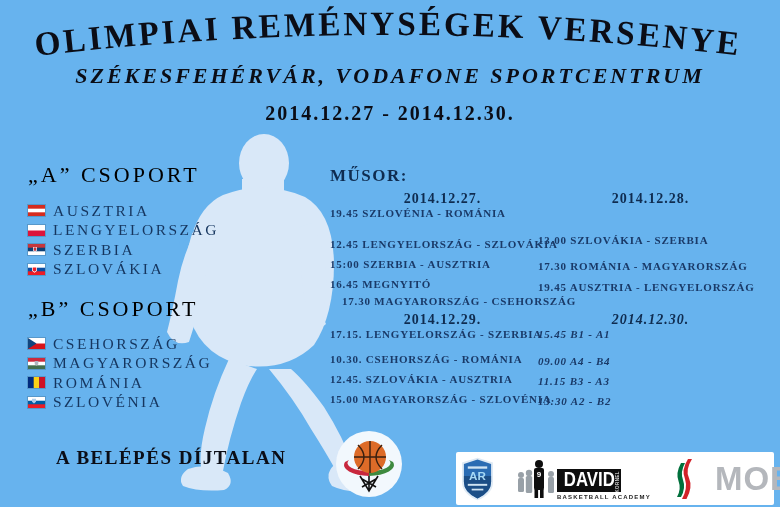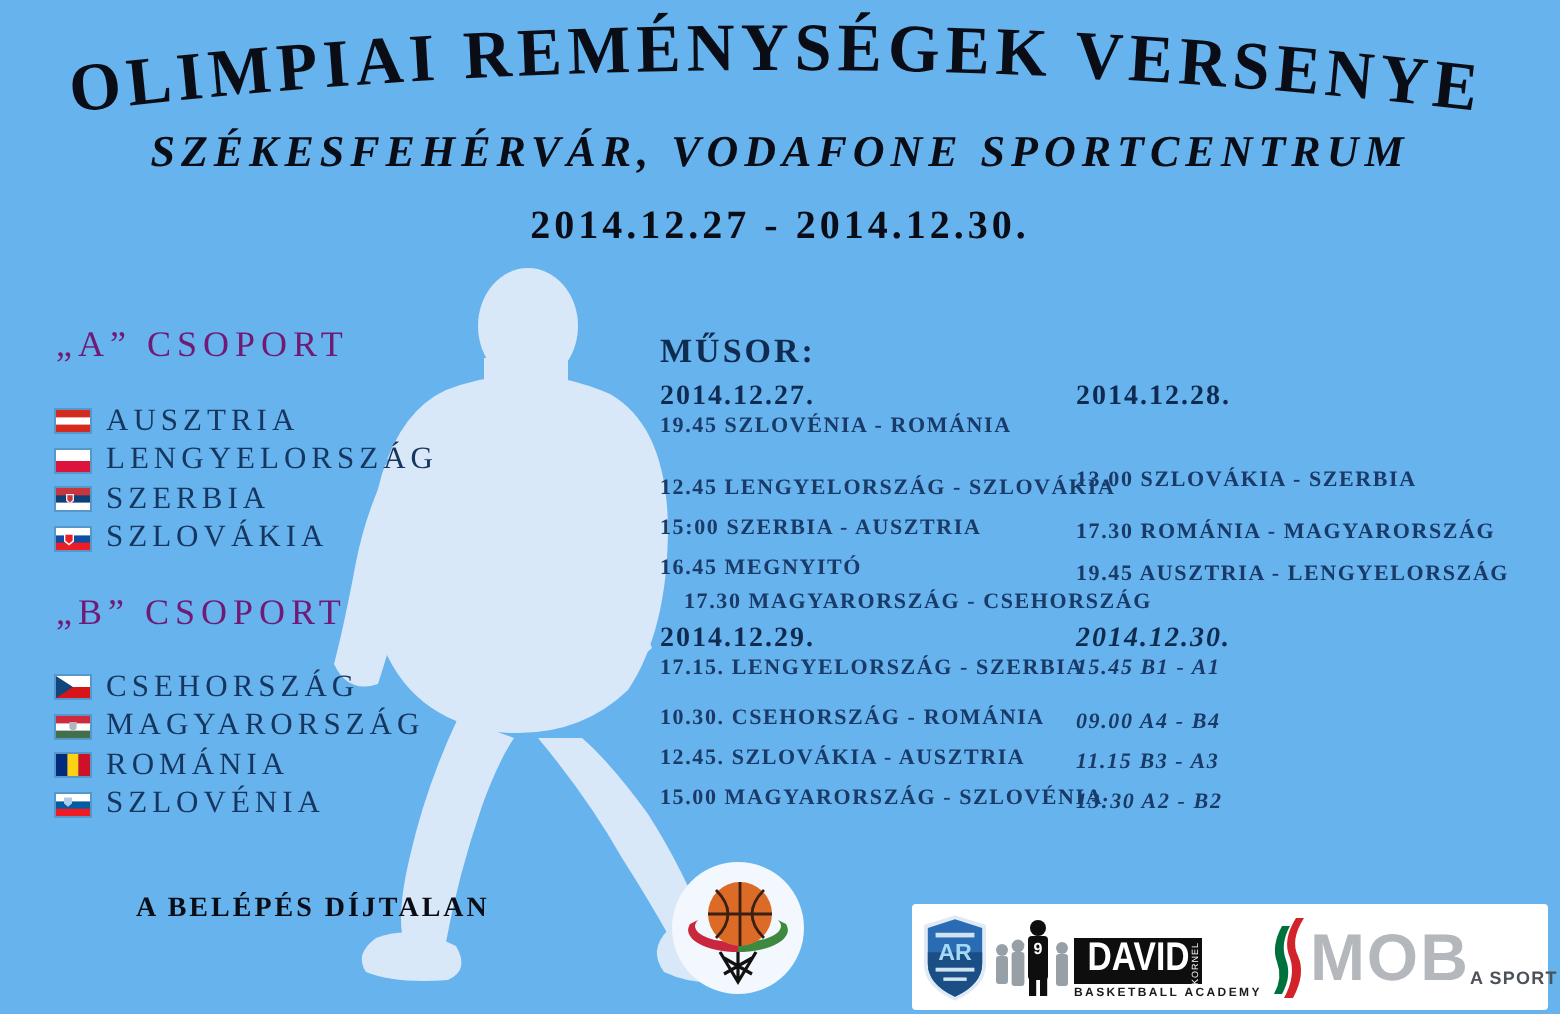--- a/index.html
+++ b/index.html
@@ -23,57 +23,57 @@
   }
   .date-range{
     position:absolute; left:0; top:102px; width:780px; text-align:center;
     font-size:20px; font-weight:bold; letter-spacing:2px; color:#0b0d16;
   }
   
   .silhouette{ position:absolute; left:128px; top:133px; width:262px; height:372px; }
   
   .group{ position:absolute; left:28px; width:280px; }
   .group-a{ top:162px; } .group-b{ top:296px; }
-  .group-title{ font-size:18px; letter-spacing:3px; color:#701a75; font-weight:normal; }
+  .group-title{ font-size:22px; letter-spacing:3px; color:#000000; font-weight:normal; }
   .team-list{ list-style:none; position:absolute; left:0; }
   .group-a .team-list{ top:39px; } .group-b .team-list{ top:38px; }
   .team-row{ display:flex; align-items:center; height:19.5px; white-space:nowrap; }
   .team-row svg{ width:17px; height:11px; margin-right:8px; flex:none; outline:1px solid rgba(0,0,0,.15); }
   .team-label{ font-size:15.5px; letter-spacing:2.5px; color:#16365f; }
   
   .program-heading{
     position:absolute; left:330px; top:166px;
     font-size:17px; font-weight:bold; letter-spacing:1.5px; color:#0f2c50;
   }
   .pblock{ position:absolute; width:225px; }
-  .pblock .pdate{ font-size:14px; font-weight:bold; letter-spacing:1px; color:#0f2c50; }
+  .pblock .pdate{ font-size:14px; font-weight:bold; letter-spacing:1px; color:#0f2c50;text-align:center; }
   .pblock .prow{ position:absolute; left:0; white-space:nowrap;
     font-size:11px; font-weight:bold; letter-spacing:0.8px; color:#1a3a68; }
   .b27{ left:330px; top:191px; } .b28{ left:538px; top:191px; }
   .b29{ left:330px; top:312px; } .b30{ left:538px; top:312px;font-style:italic; }
   
   .b27 .prow:nth-of-type(1){ top:27px; } .b27 .prow:nth-of-type(2){ top:47px; }
   .b27 .prow:nth-of-type(3){ top:67px; } .b27 .prow:nth-of-type(4){ top:87px; }
   .b27 .prow:nth-of-type(5){ top:104px;margin-left:12px; }
   .b28 .prow:nth-of-type(1){ top:27px; } .b28 .prow:nth-of-type(2){ top:43px; }
   .b28 .prow:nth-of-type(3){ top:69px; } .b28 .prow:nth-of-type(4){ top:90px; }
   .b29 .prow:nth-of-type(1){ top:21px; } .b29 .prow:nth-of-type(2){ top:41px; }
   .b29 .prow:nth-of-type(3){ top:61px; } .b29 .prow:nth-of-type(4){ top:81px; }
   .b30 .prow:nth-of-type(1){ top:23px; } .b30 .prow:nth-of-type(2){ top:43px; }
   .b30 .prow:nth-of-type(3){ top:63px; } .b30 .prow:nth-of-type(4){ top:83px; }
   
   .free-entry{
-    position:absolute; left:68px; top:447px;
-    font-size:14px; font-weight:bold; letter-spacing:1.5px; color:#0b0d16; white-space:nowrap;
+    position:absolute; left:56px; top:447px;
+    font-size:19px; font-weight:bold; letter-spacing:1.5px; color:#0b0d16; white-space:nowrap;
   }
   .fed-logo{ position:absolute; left:336px; top:431px; width:66px; height:66px; }
   .banner{
     position:absolute; left:456px; top:452px; width:318px; height:53px;
     background:#ffffff; border-radius:2px;
-    display:flex; align-items:center; padding:2px 5px; gap:1px;
+    display:flex; align-items:center; padding:2px 5px; gap:21px;
   }
   .ar-shield{ width:33px; height:46px; flex:none; }
   .david-logo{ display:flex; align-items:flex-end; flex:none; }
   .david-players{ width:42px; height:42px; }
   .david-right{ display:flex; flex-direction:column; }
   .david-box{
     background:#0e0e0e; color:#fff; height:23px; width:64px;
     display:flex; align-items:center; justify-content:center; position:relative;
     font-family:"Liberation Sans", sans-serif;
   }

